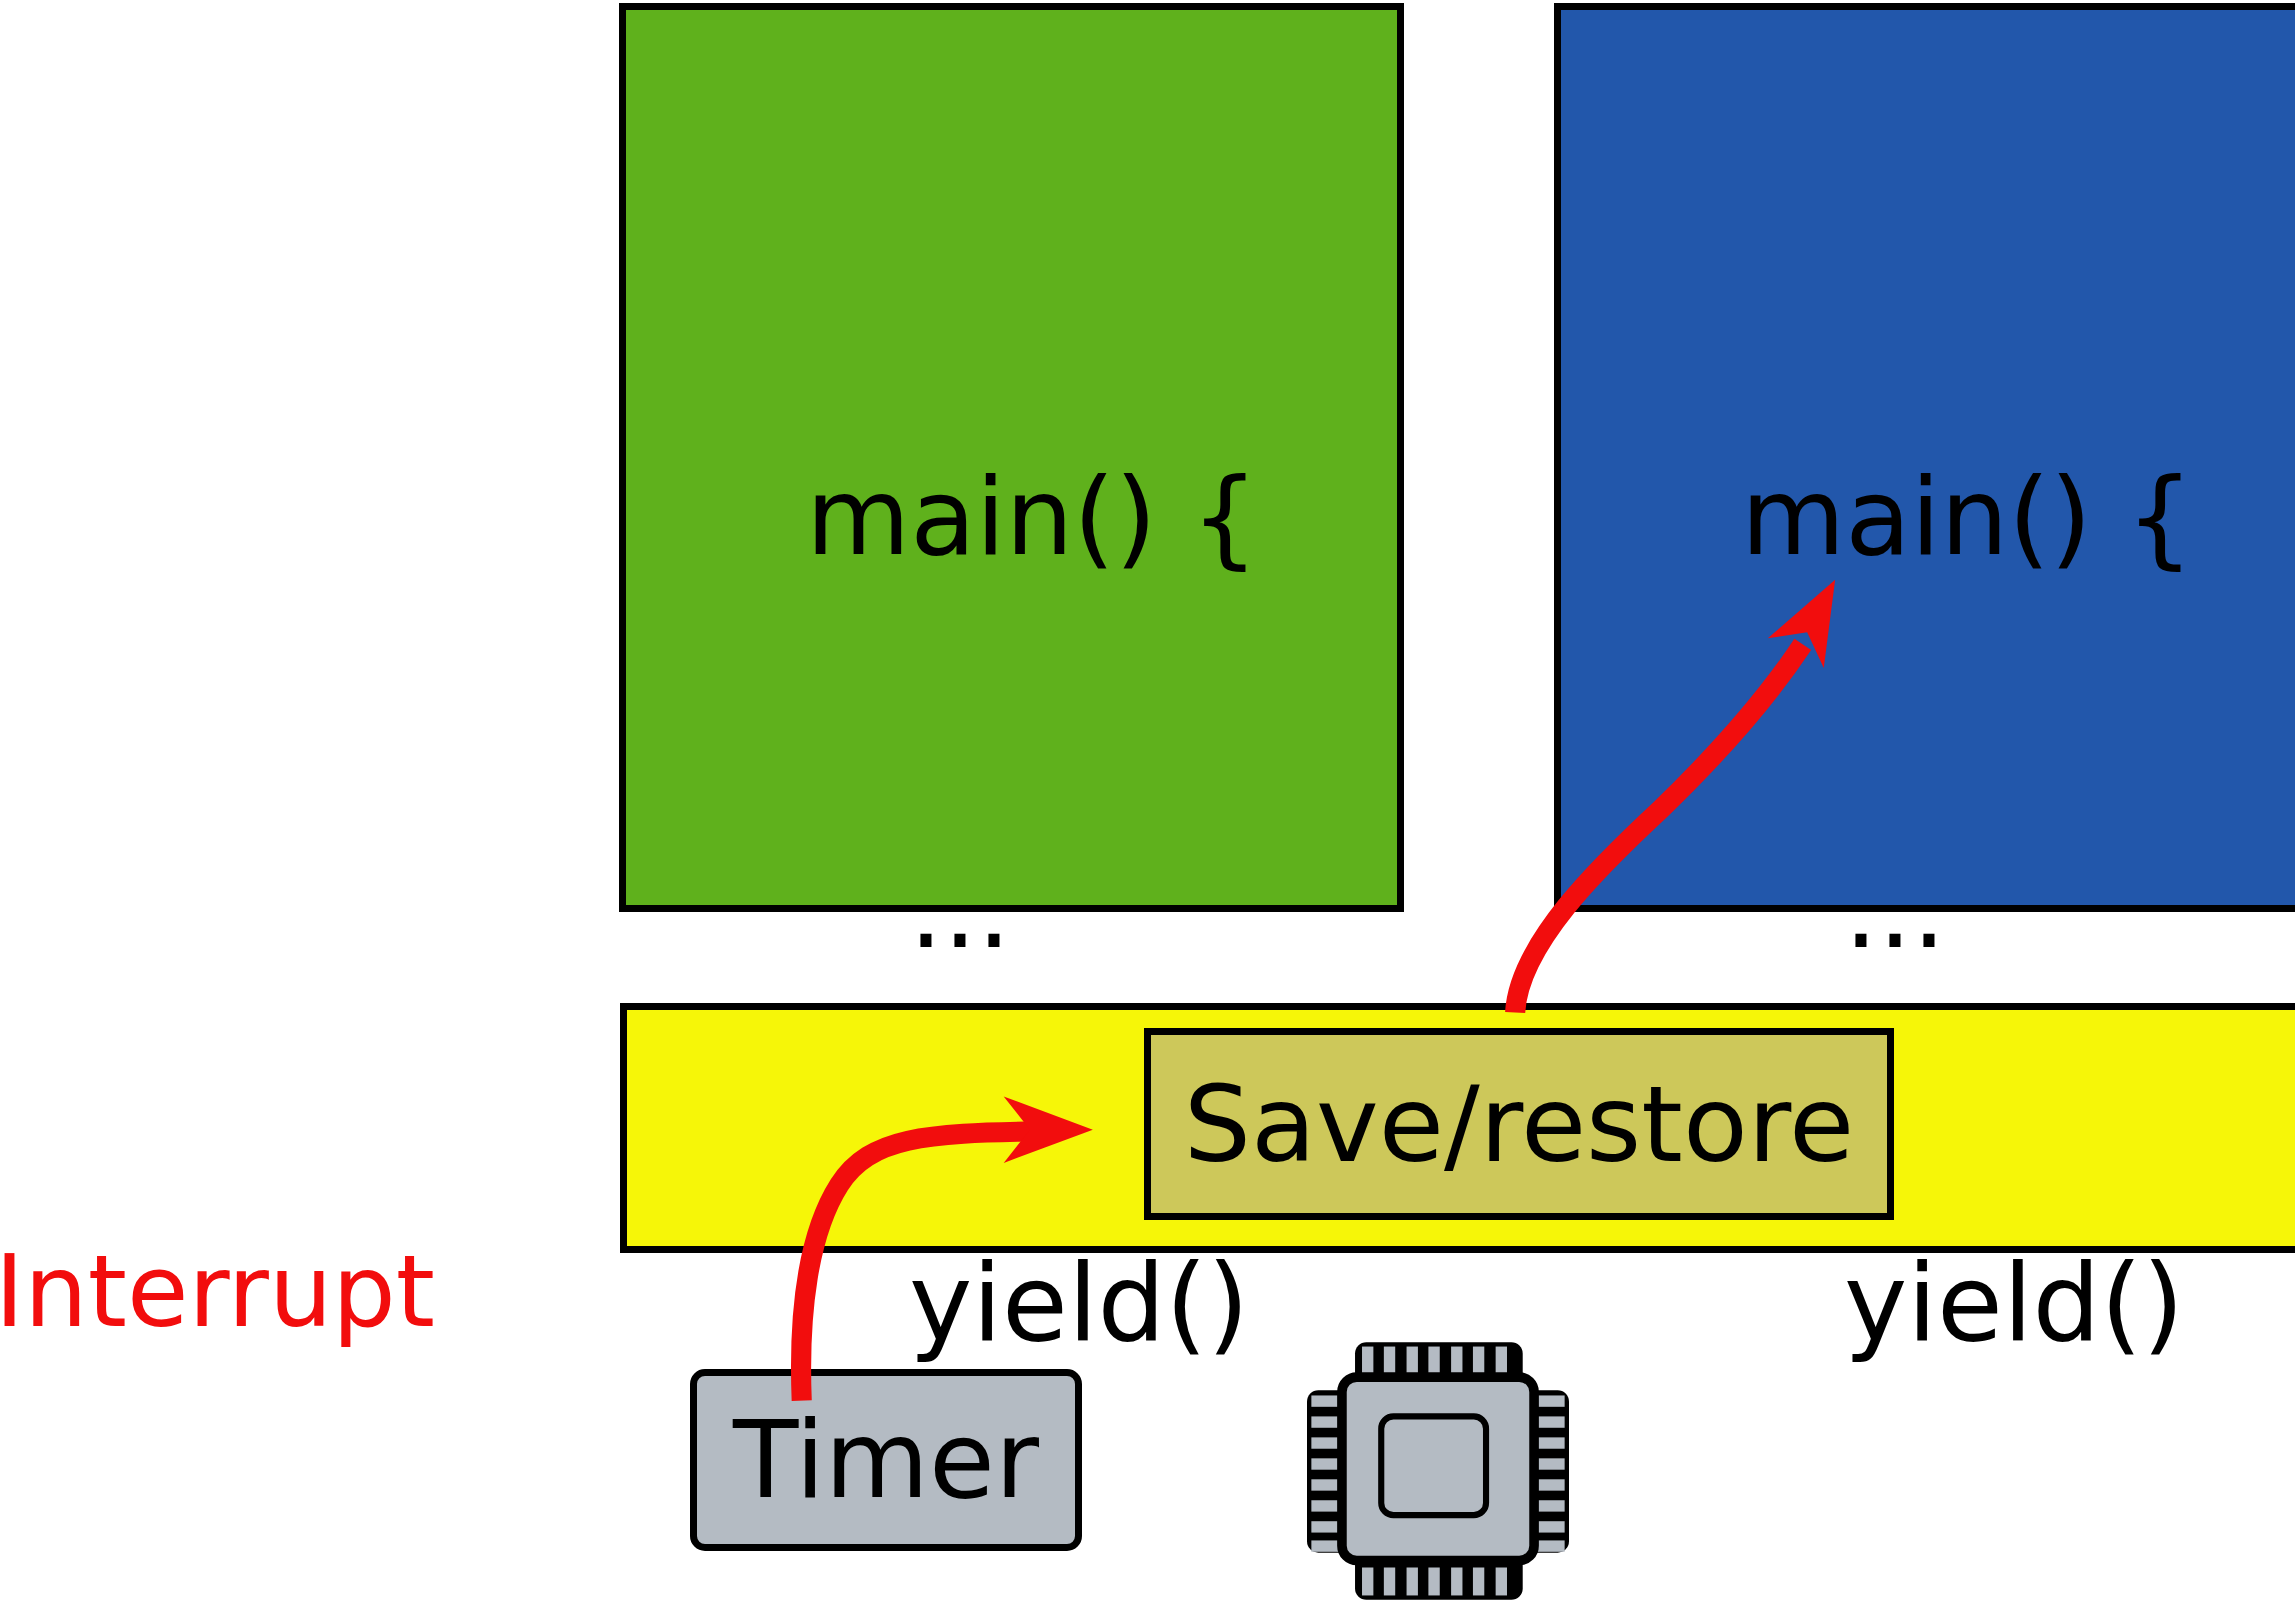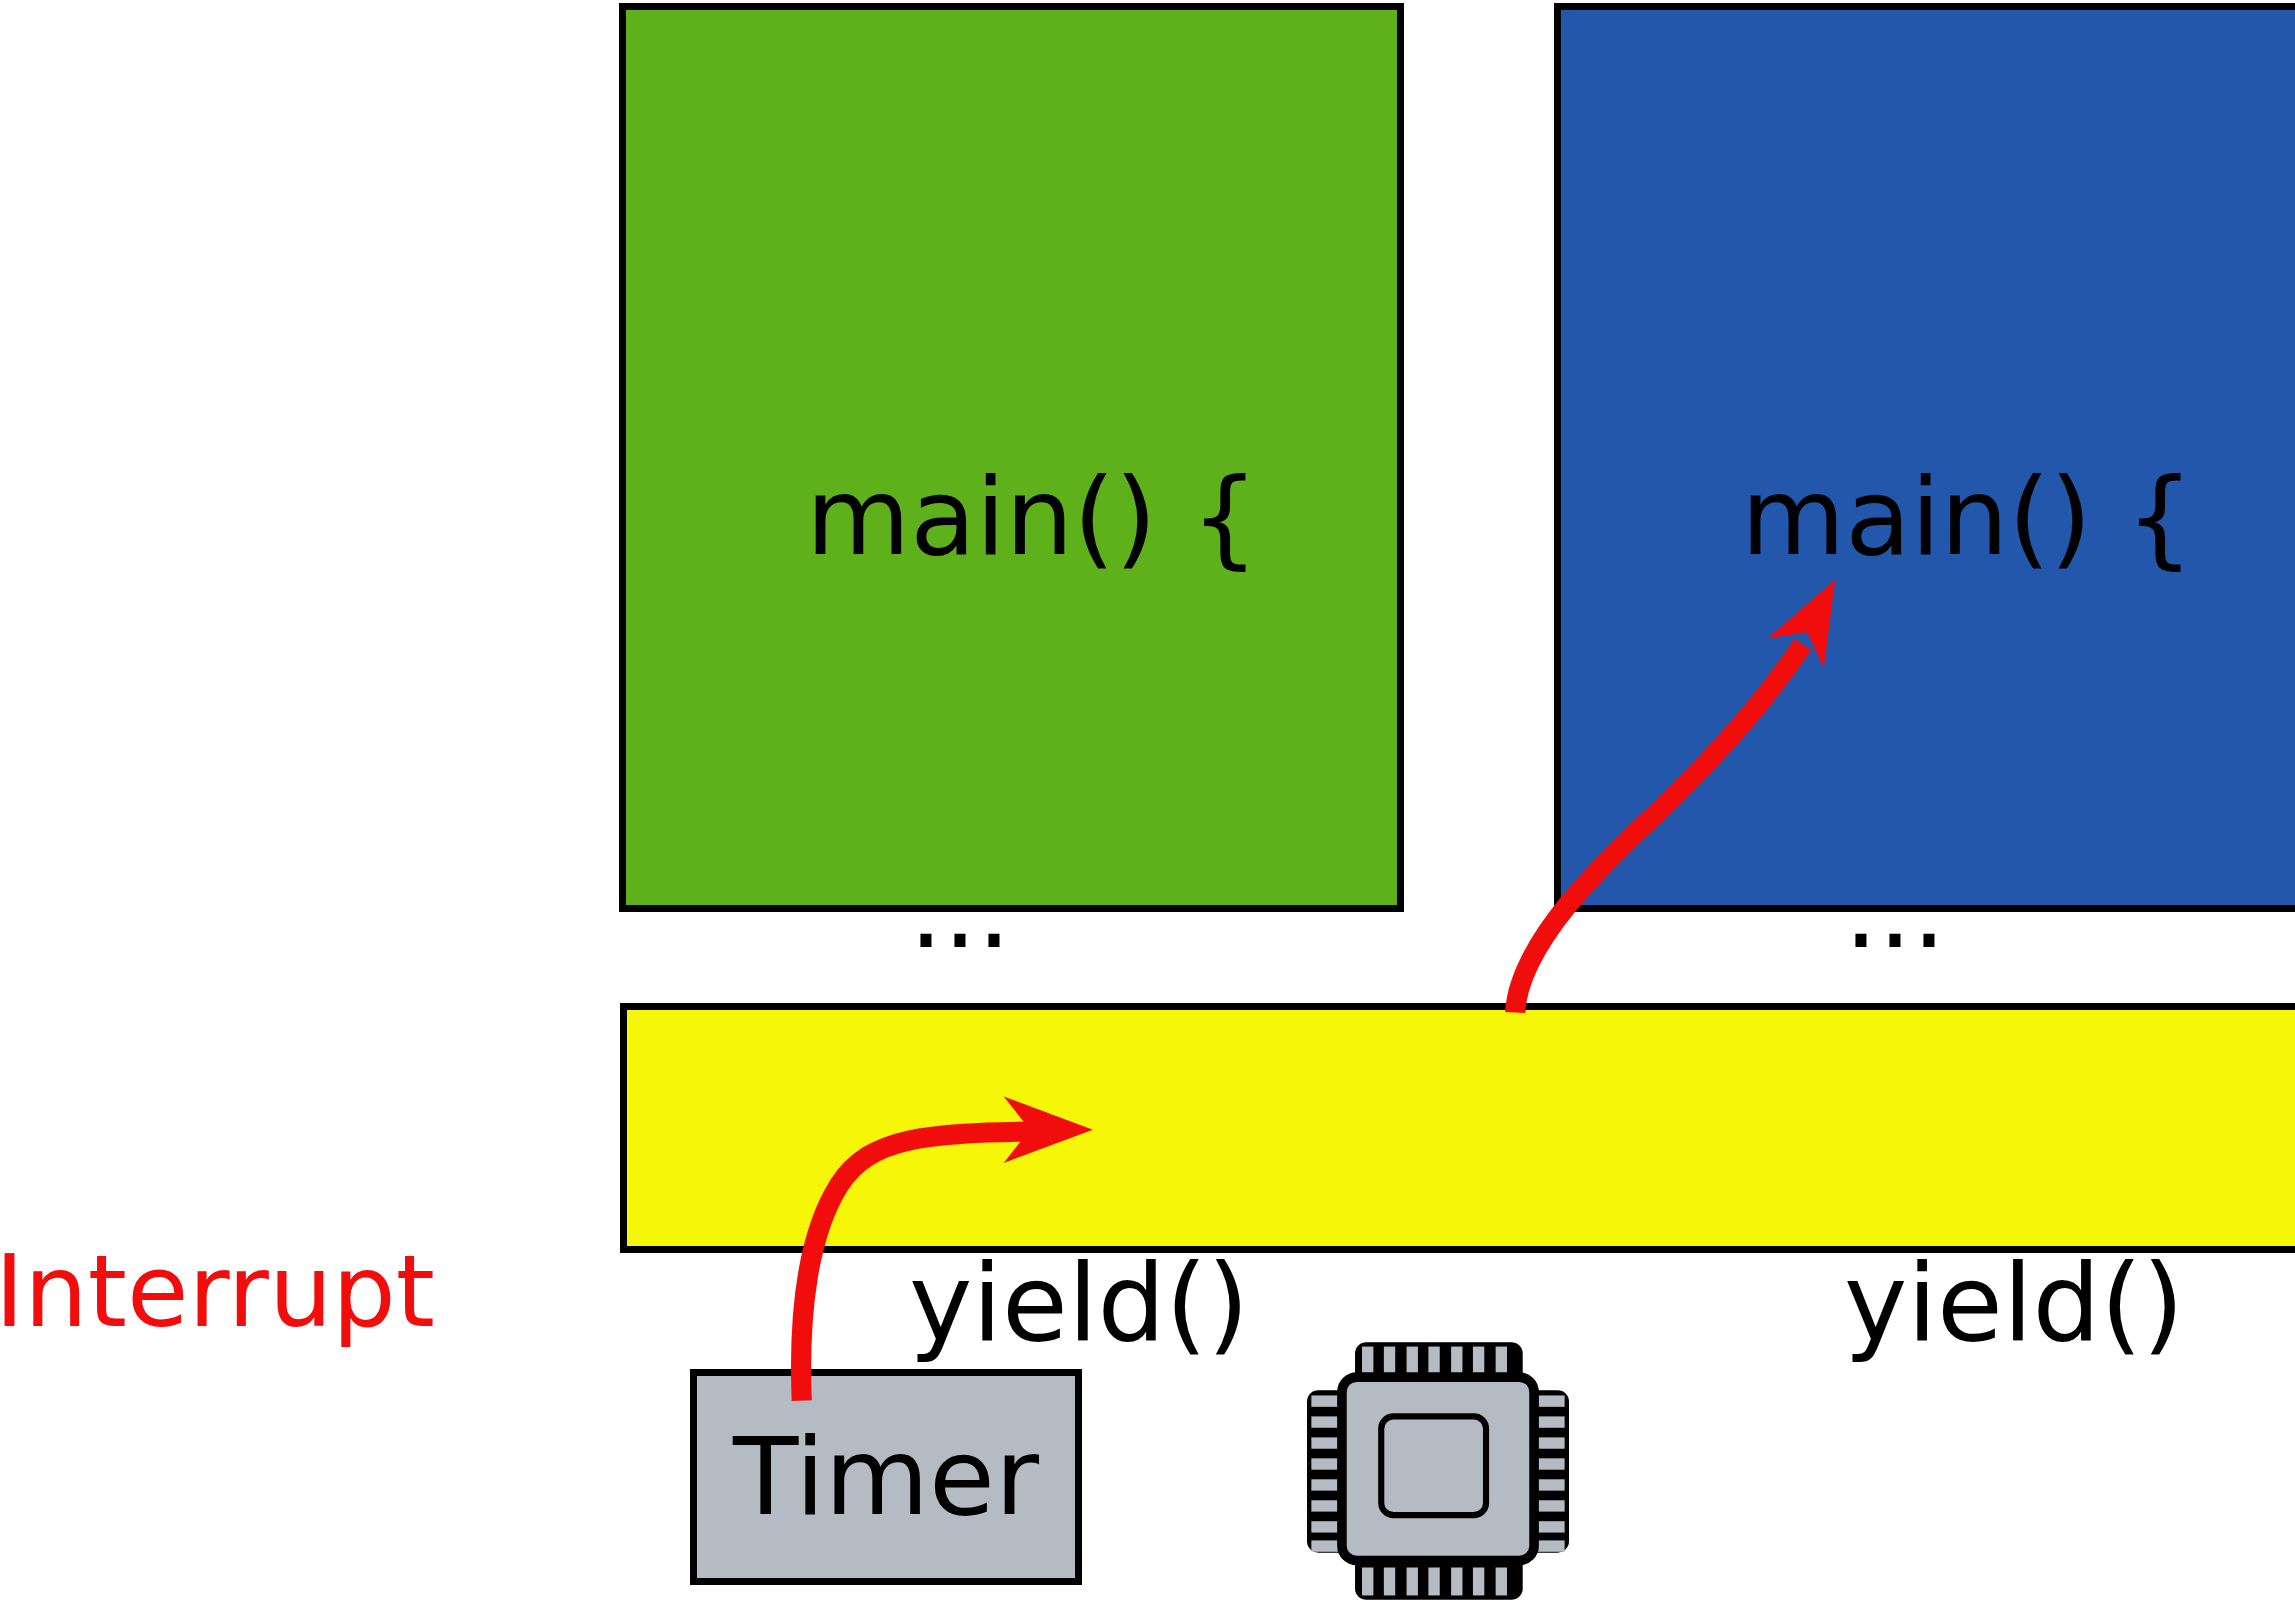--- a/index.html
+++ b/index.html
@@ -51,26 +51,27 @@
     width: 750px; height: 192px;
     background: #cdc85a;
     border-width: 7px;
     display: flex;
     align-items: center;
     justify-content: center;
     font-size: 106px;
   }
   #timer-box {
     left: 646px; top: 1369px;
-    width: 392px; height: 216px;
+    width: 392px; height: 182px;
     background: #b4bbc3;
     display: flex;
     align-items: center;
     justify-content: center;
     font-size: 107px;
+    border-radius: 15px;
   }
   #interrupt-label {
     position: absolute;
     left: -5.2px; top: 1242px;
     font-size: 100px;
     line-height: 100px;
     color: #f20d0d;
     white-space: nowrap;
   }
   #cpu-chip-icon {
@@ -103,20 +104,23 @@
     <div class="code-block">
       <div class="code-line">main() {</div>
       <div class="code-line indent">...</div>
       <div class="code-line indent">yield()</div>
       
     </div>
   </div>
 
   <div class="box" id="scheduler-bar"></div>
 
+  <div class="box" id="save-restore-box">
+    <span>Save/restore</span>
+  </div>
 
   <div class="box" id="timer-box">
     <span>Timer</span>
   </div>
 
   <div id="interrupt-label">Interrupt</div>
 
   <svg id="cpu-chip-icon" viewBox="0 0 300 295" xmlns="http://www.w3.org/2000/svg">
 
     <rect x="55" y="0" width="192" height="52" rx="13" fill="#000000"></rect>

